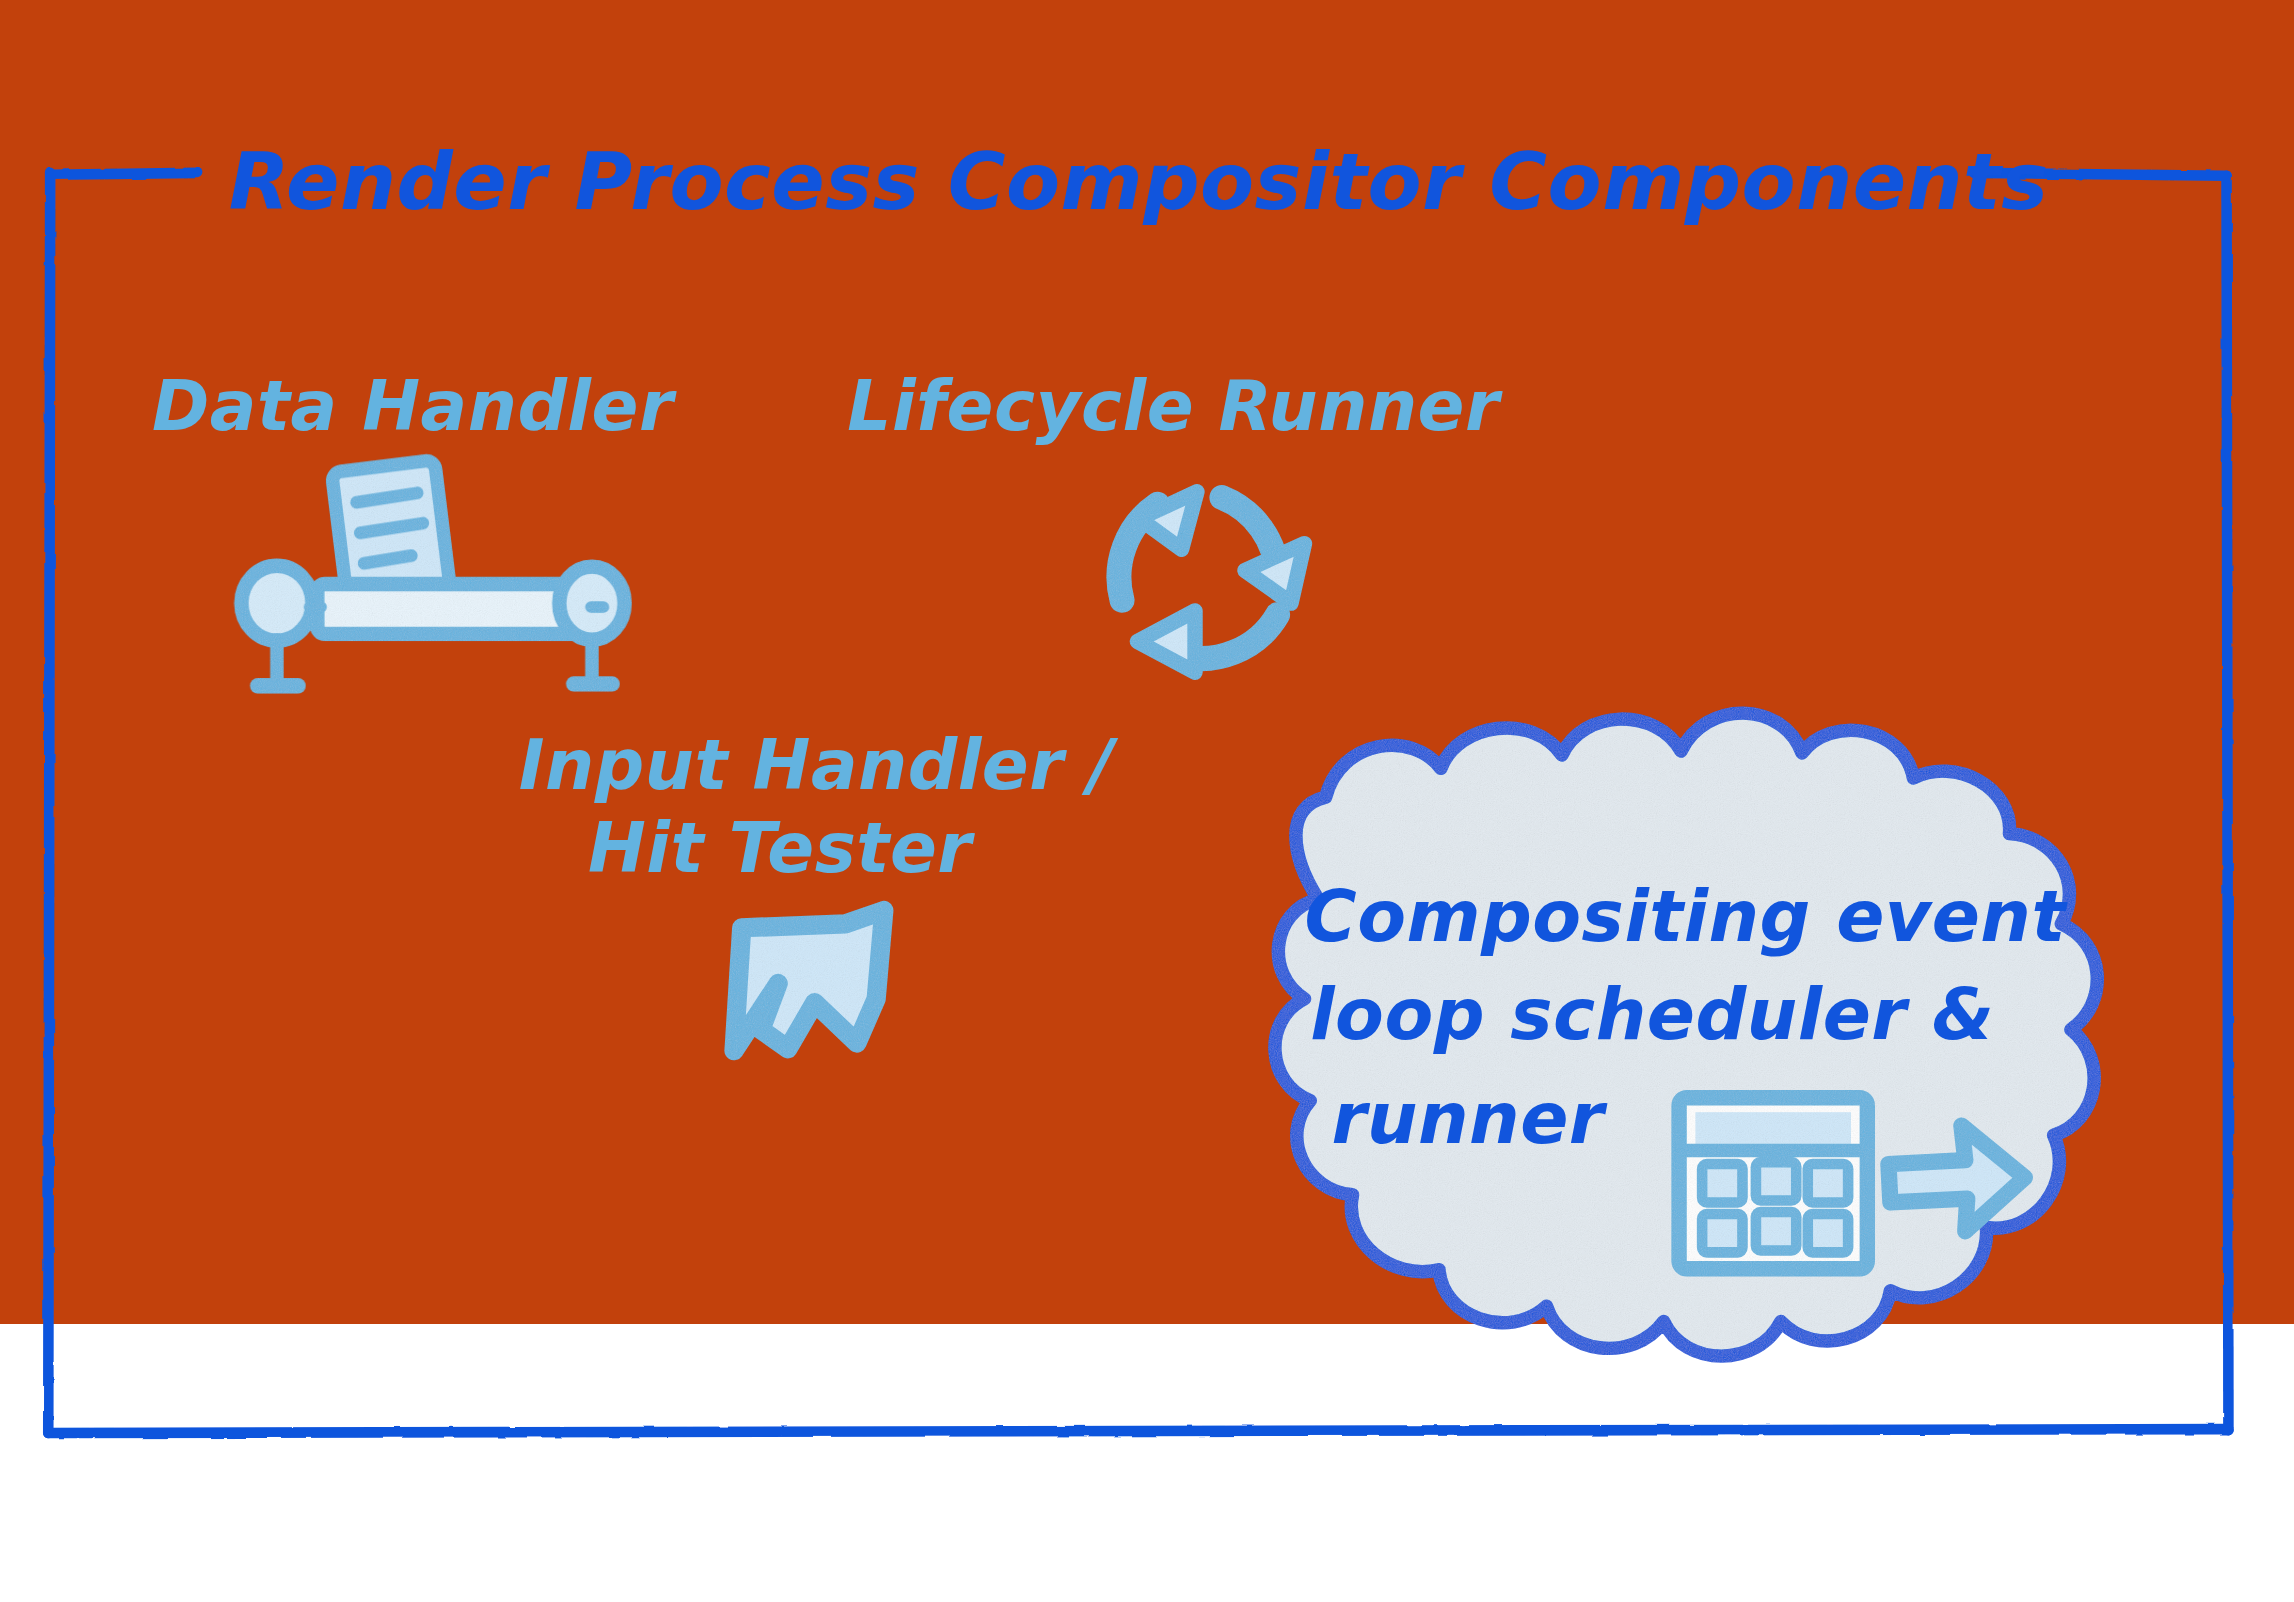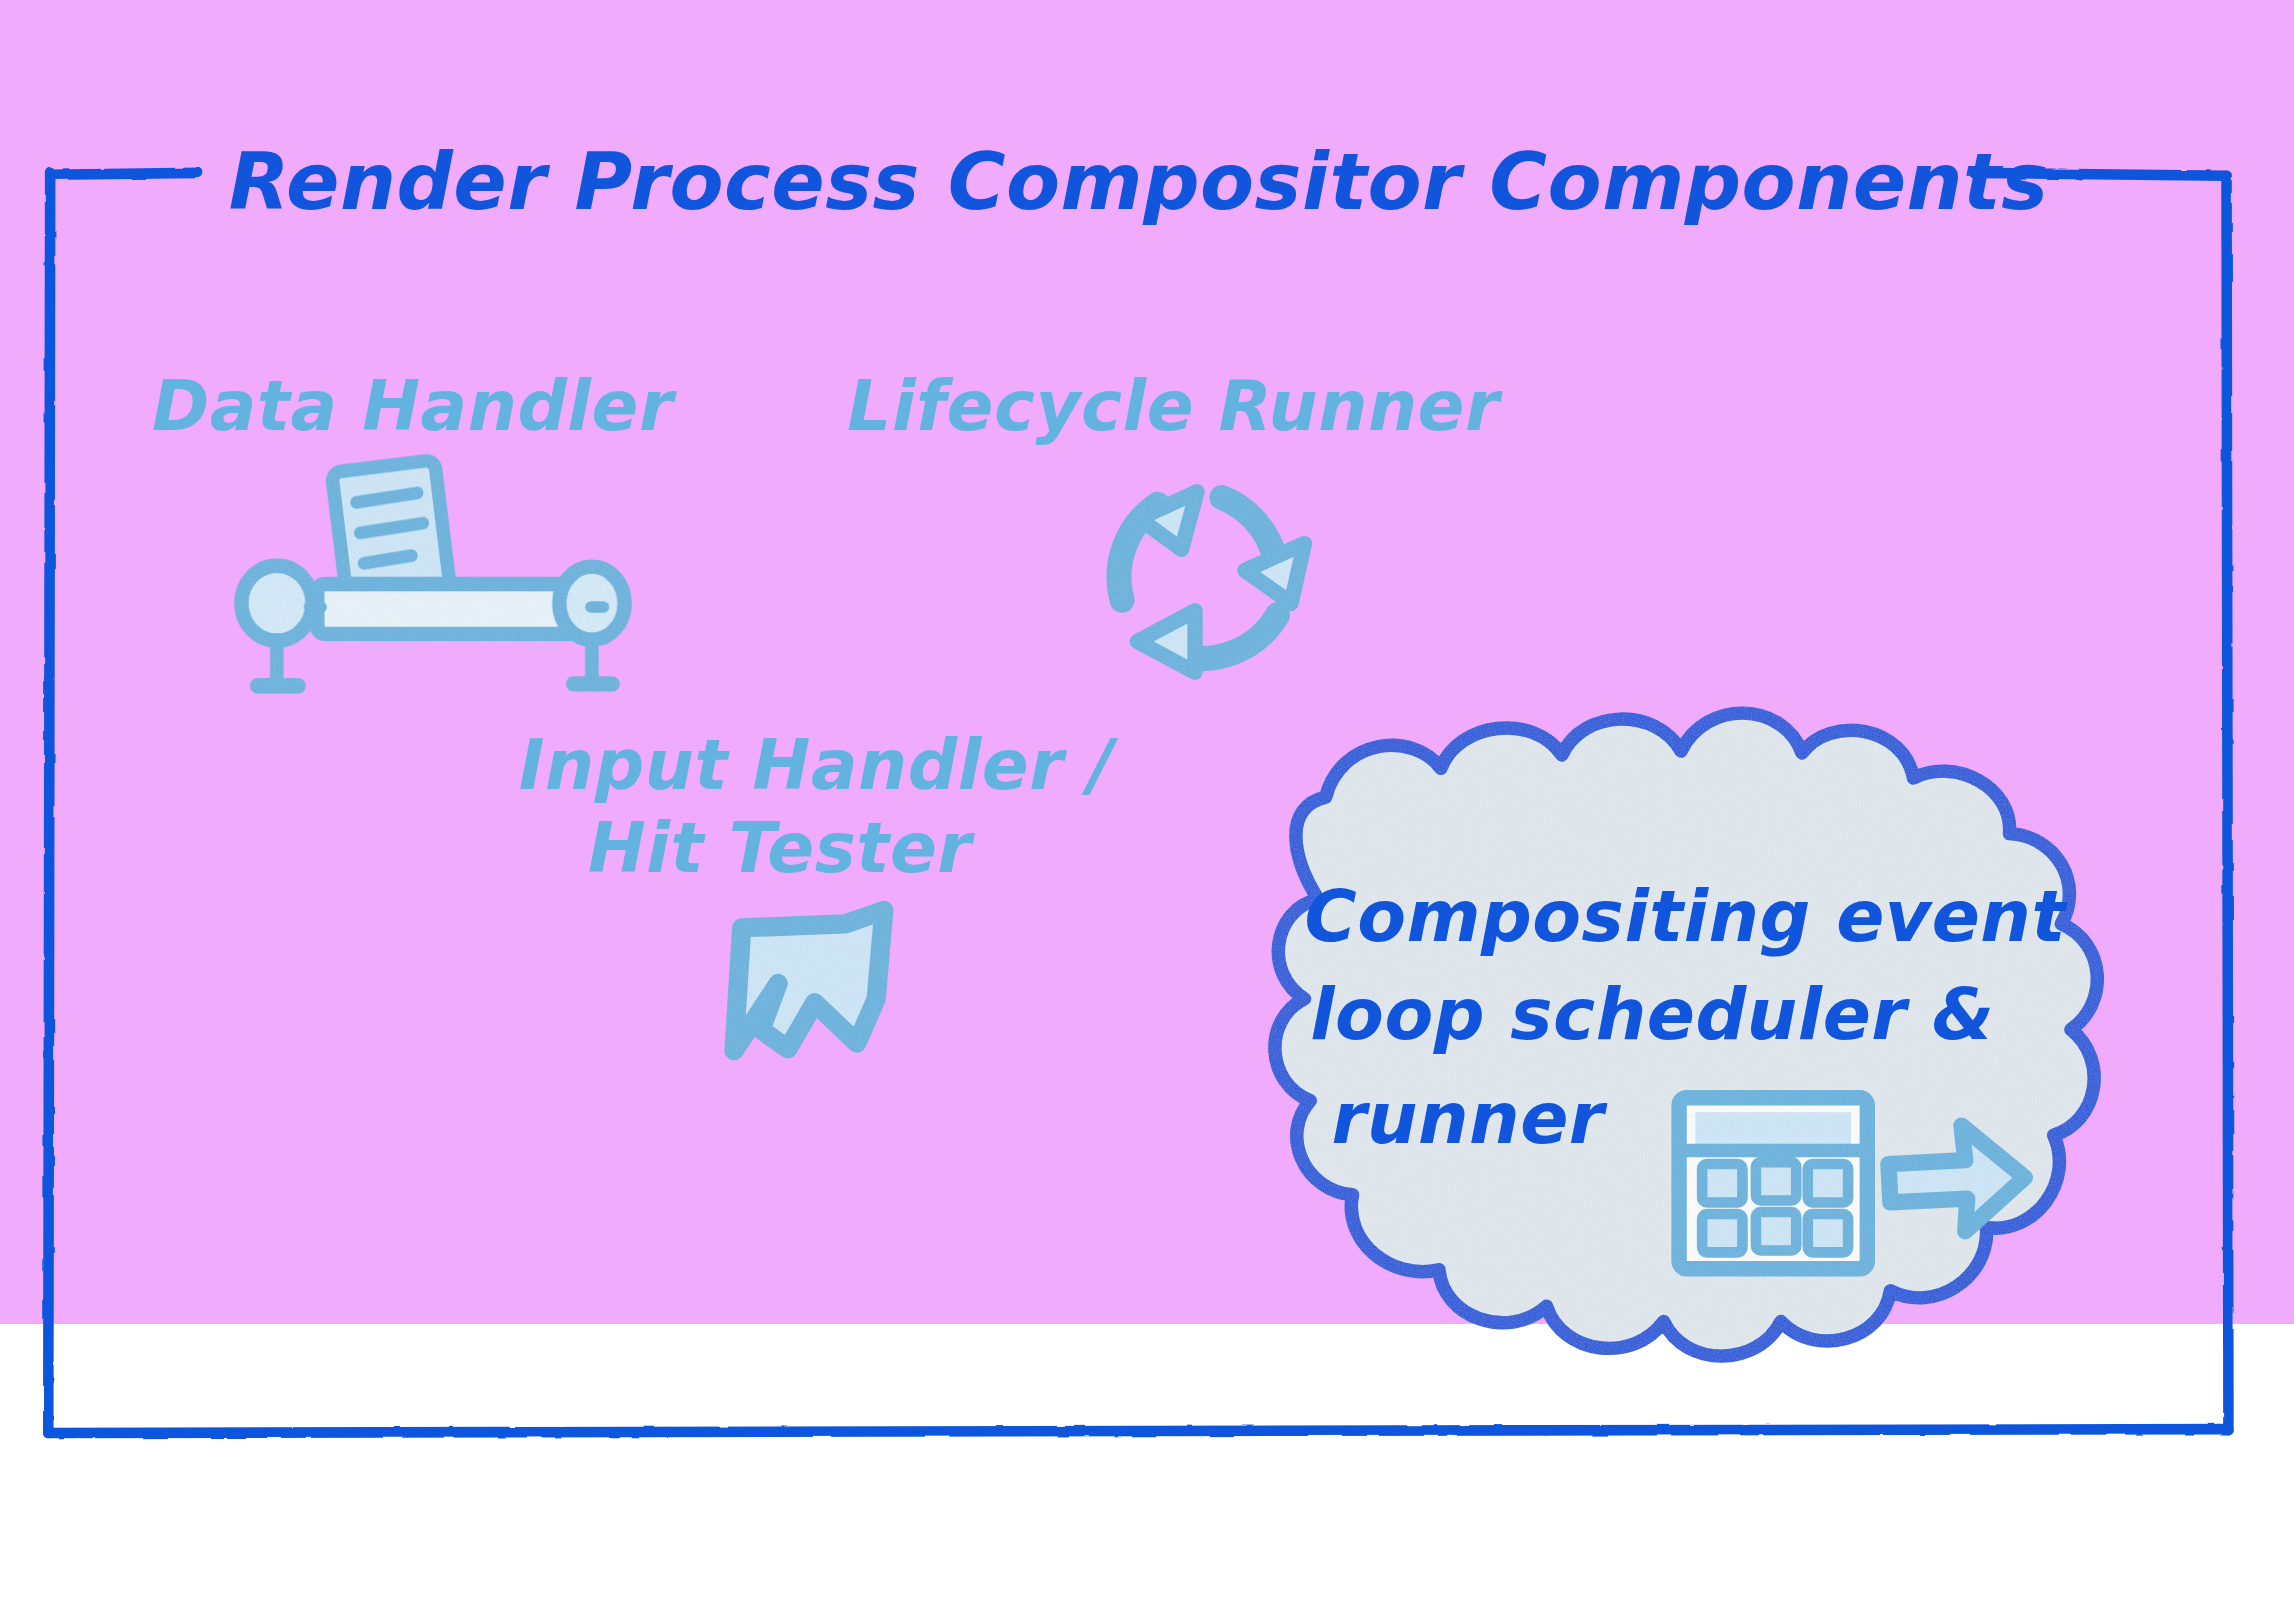--- a/index.html
+++ b/index.html
@@ -10,21 +10,21 @@
   body {
     width: 2294px;
     height: 1602px;
     overflow: hidden;
     font-family: "DejaVu Sans", sans-serif;
   }
   #stage {
     position: relative;
     width: 2294px;
     height: 1324px;
-    background: #f0abfc;
+    background: #c2410c;
   }
   #stage > svg.layer {
     position: absolute;
     left: 0;
     top: 0;
     width: 2294px;
     height: 1602px;
   }
   .handtext {
     font-family: "DejaVu Sans", sans-serif;

